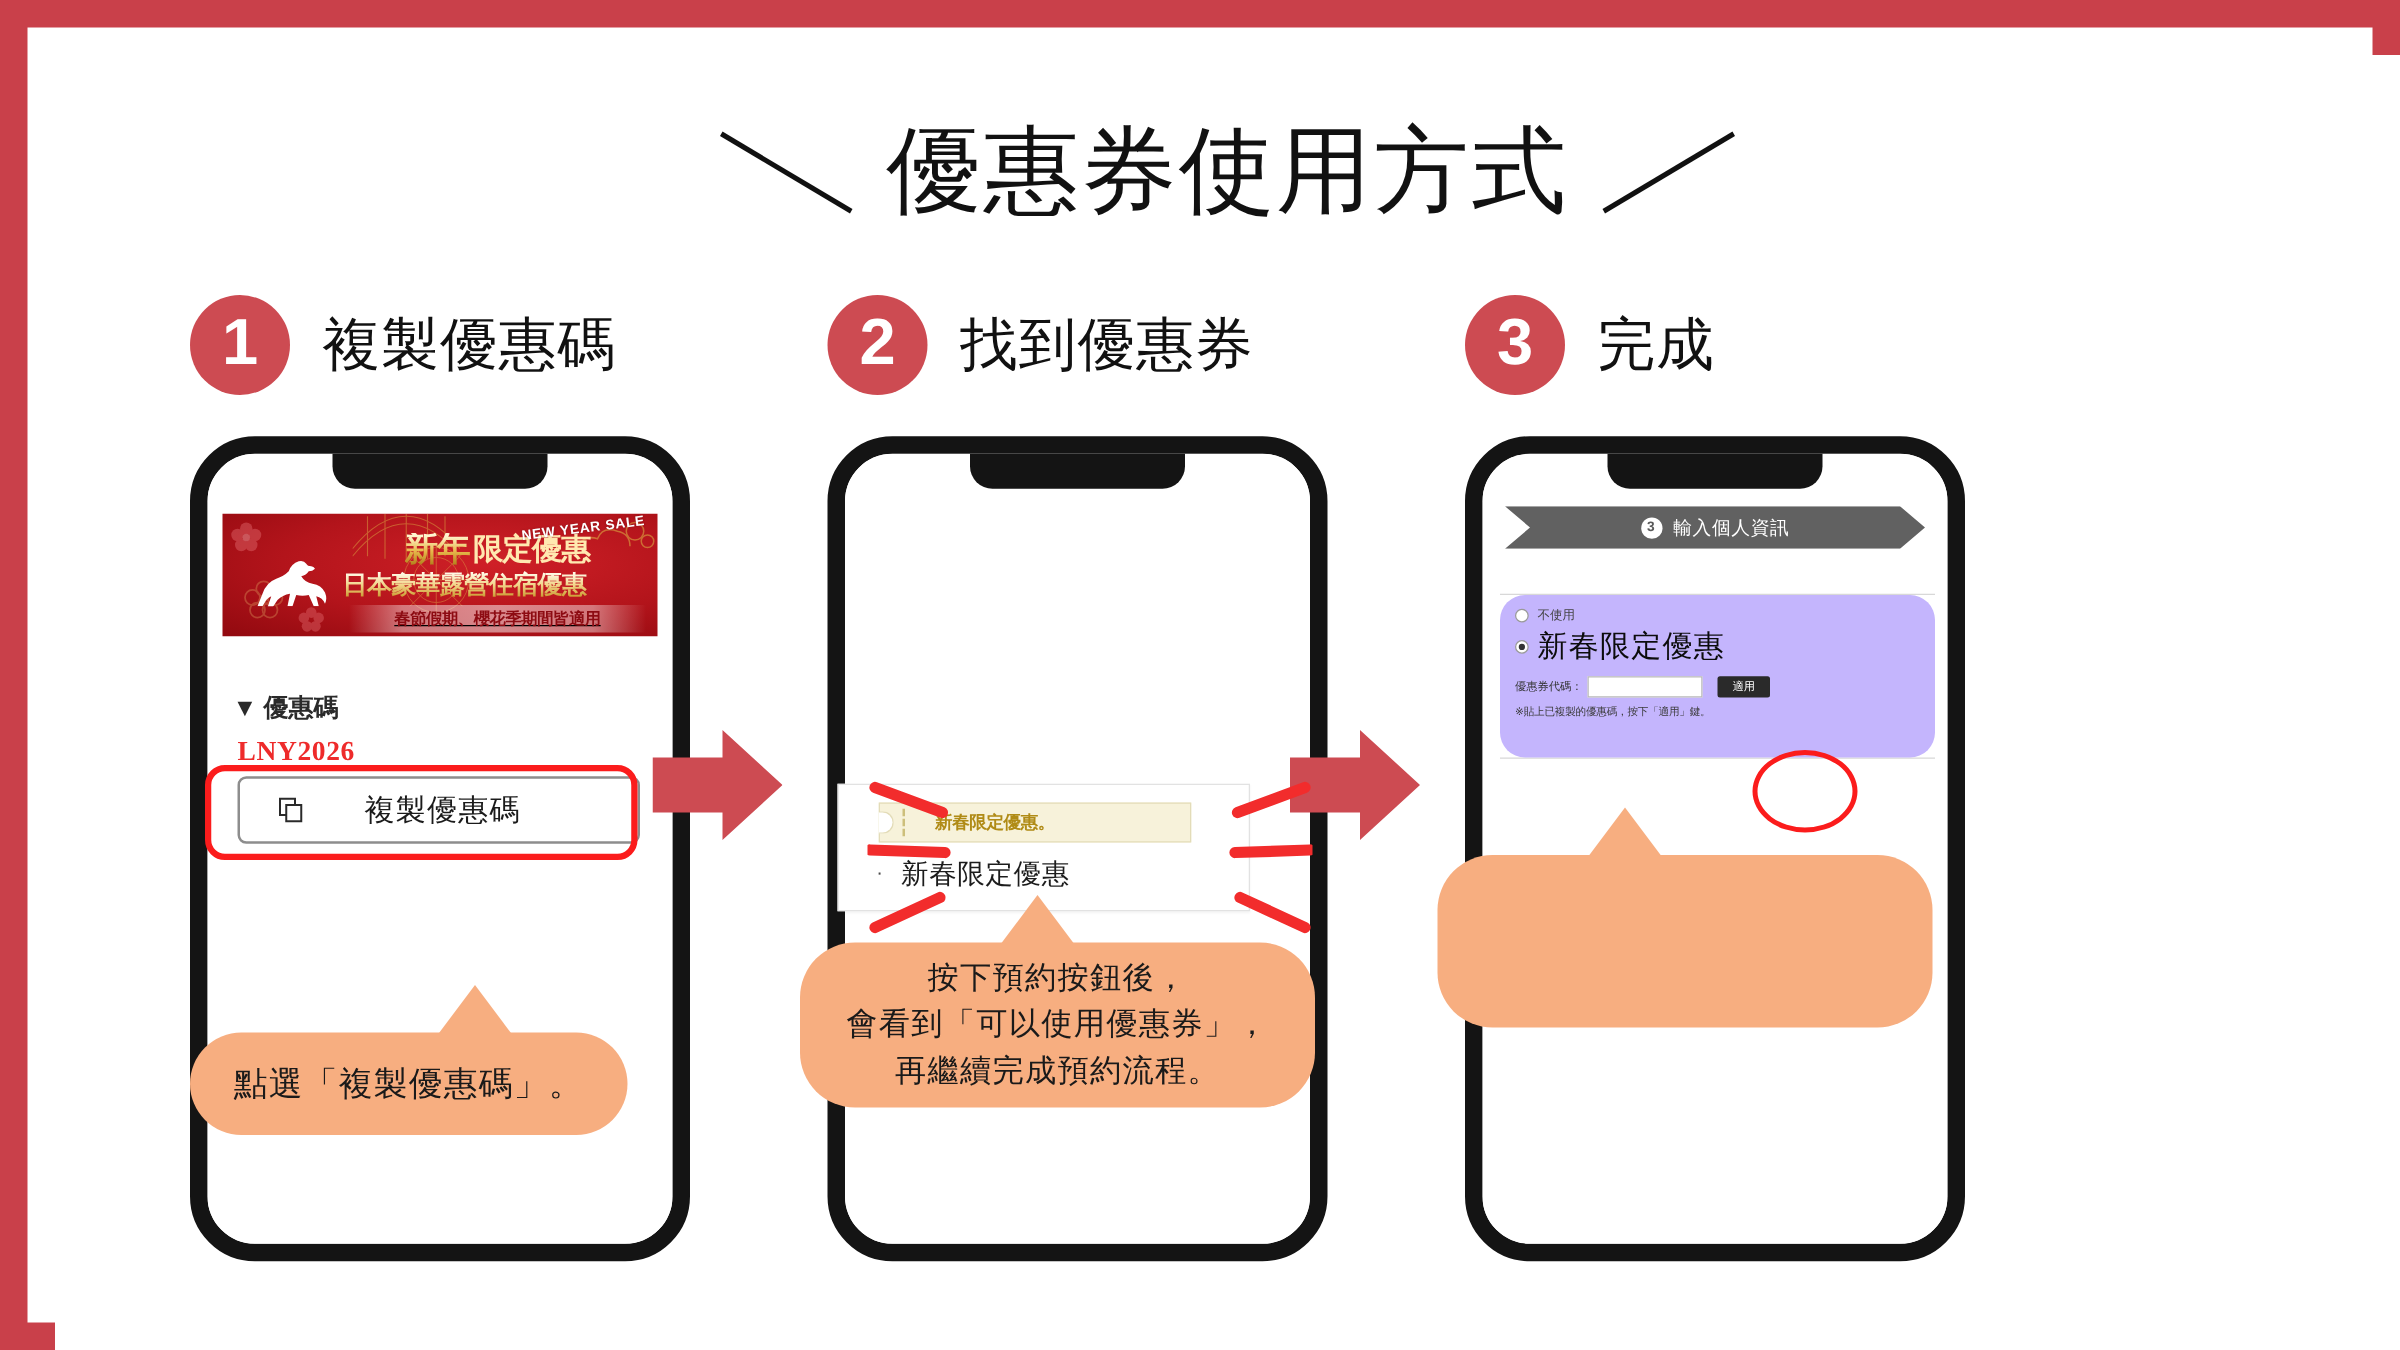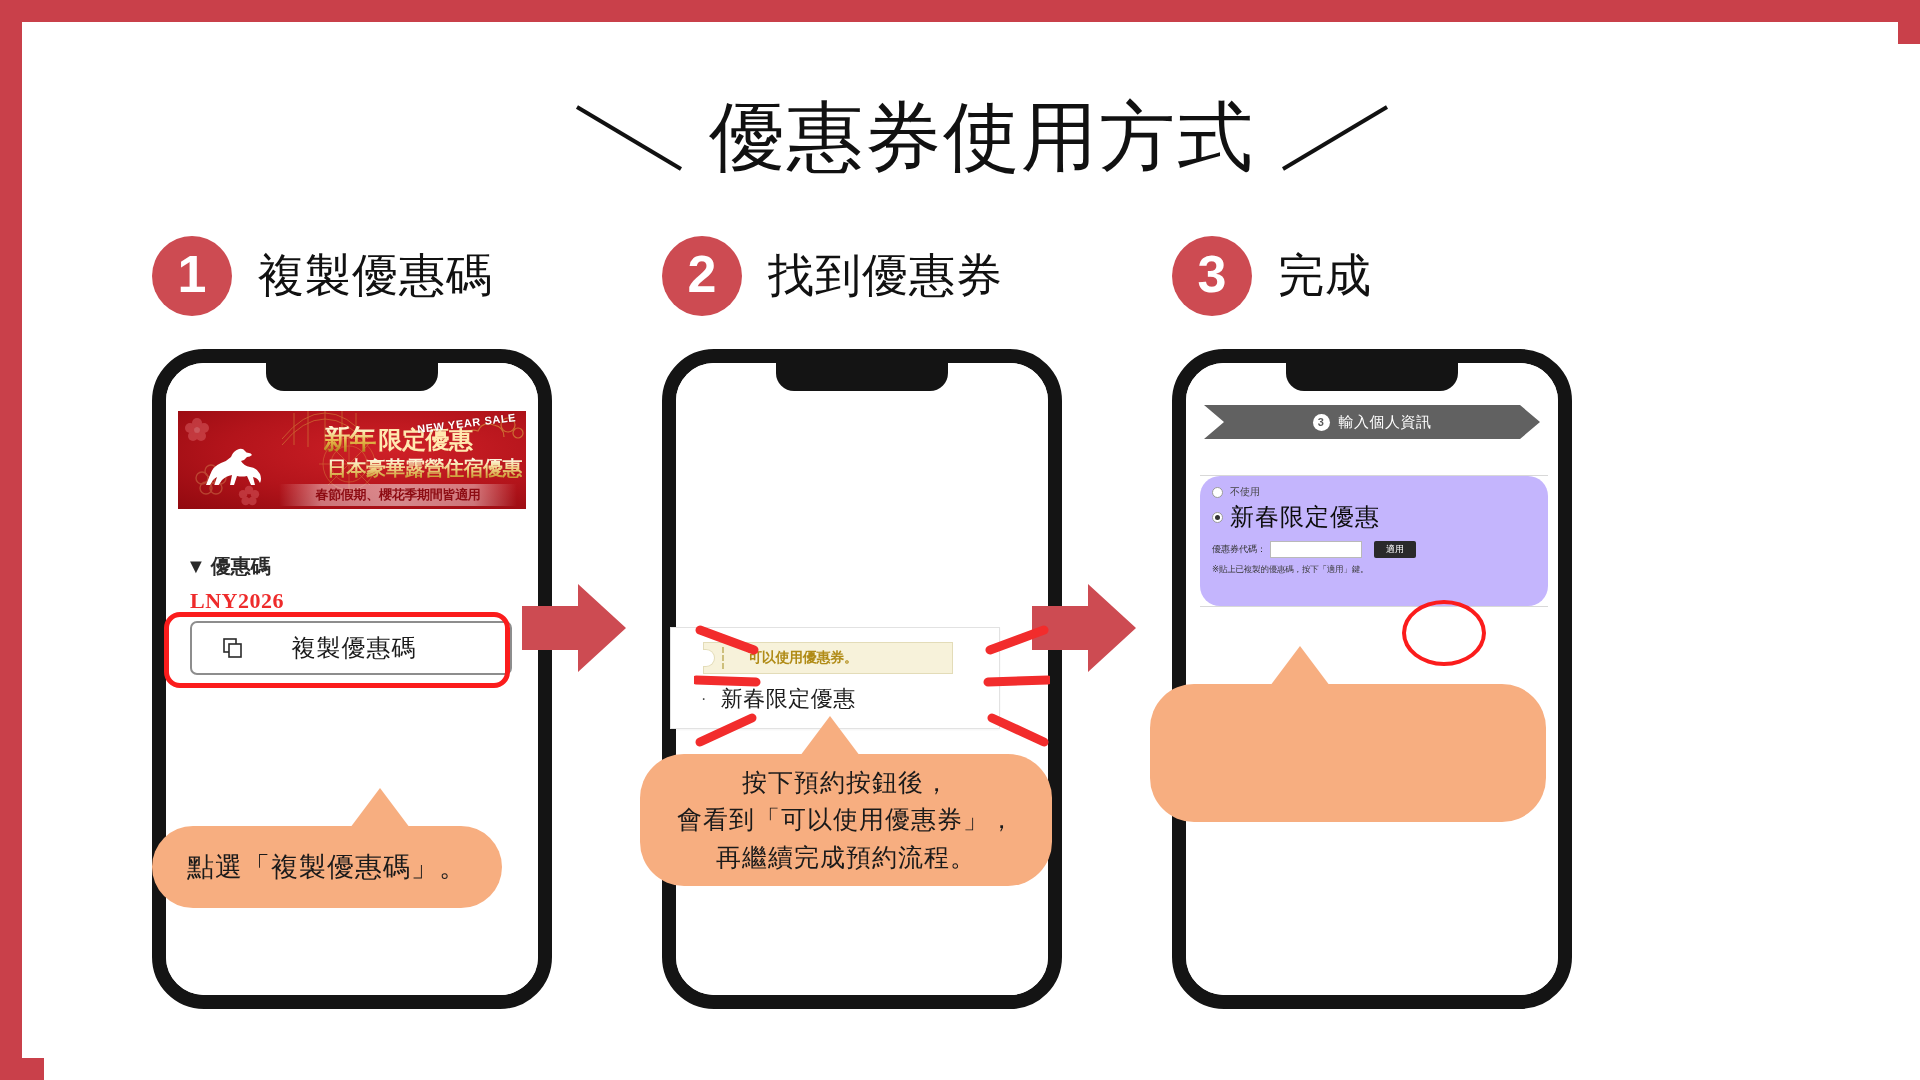--- a/index.html
+++ b/index.html
@@ -78,21 +78,21 @@
   
   .ny-banner {
     position: absolute; left: 12px; top: 48px;
     width: 348px; height: 98px;
     background: radial-gradient(ellipse at 62% 40%, #cf2027 0%, #b3141b 55%, #91090f 100%);
     overflow: hidden;
   }
   .ny-banner .deco { position: absolute; pointer-events: none; }
   .blossom { position: absolute; opacity: .55; }
   .ny-horse { position: absolute; left: 24px; top: 30px; width: 66px; height: 44px; }
-  .ny-text-block { position: absolute; left: 96px; top: 8px; width: 248px; text-align: right; }
+  .ny-text-block { position: absolute; left: 96px; top: 8px; width: 248px; text-align: left; }
   .ny-line1 { display: flex; align-items: flex-end; justify-content: center; gap: 3px; height: 34px; }
   .ny-xinnian {
     font-size: 27px; font-weight: 700; line-height: 1;
     background: linear-gradient(#fff6cf 10%, #e8b84b 55%, #b4821d 95%);
     -webkit-background-clip: text; background-clip: text; color: transparent;
     letter-spacing: -1px;
   }
   .ny-limited {
     font-size: 24px; font-weight: 700; color: #ffe9b0; line-height: 1;
     letter-spacing: -0.5px; margin-bottom: 1px;
@@ -106,21 +106,21 @@
   }
   .ny-line2 {
     font-size: 20px; font-weight: 700; line-height: 1.2; letter-spacing: -0.5px;
     background: linear-gradient(#fffbe8 10%, #f2d488 50%, #c79428 95%);
     -webkit-background-clip: text; background-clip: text; color: transparent;
     margin-top: 3px;
   }
   .ny-strip {
     margin: 4px auto 0; width: 238px; height: 22px;
     background: linear-gradient(90deg, rgba(255,255,255,0) 0%, rgba(255,255,255,.42) 18%, rgba(255,255,255,.5) 50%, rgba(255,255,255,.42) 82%, rgba(255,255,255,0) 100%);
-    display: flex; align-items: center; justify-content: center;
+    display: flex; align-items: center; justify-content: center; text-decoration: underline;
   }
   .ny-strip span {
     font-size: 13px; font-weight: 700; color: #8d0b12; letter-spacing: -0.3px;
   }
 
   
   .p1-code-label {
     position: absolute; left: 20px; top: 190px;
     font-family: "Liberation Serif", "DejaVu Serif", serif;
     font-size: 20px; font-weight: 700; color: #2a2a2a;
@@ -405,21 +405,21 @@
 
     <div class="phone" style="left:618px; top:305px;">
       <div class="notch"></div>
       <div class="screen"></div>
     </div>
 
     <div class="p2-panel" style="left:626px; top:583px; width:330px; height:102px; z-index:7;">
       <div class="p2-ticket">
         <div class="notch-l"></div>
         <div class="dash"></div>
-        <span>可以使用優惠券。</span>
+        <span>新春限定優惠。</span>
       </div>
       <div class="p2-item">
         <span class="bullet">·</span>
         <span>新春限定優惠</span>
       </div>
     </div>
 
     <svg class="spark" style="left:650px; top:578px;" width="70" height="130" viewBox="0 0 70 130">
       <g stroke="#f22c2c" stroke-width="9" stroke-linecap="round">
         <line x1="6" y1="8" x2="60" y2="28"></line>

